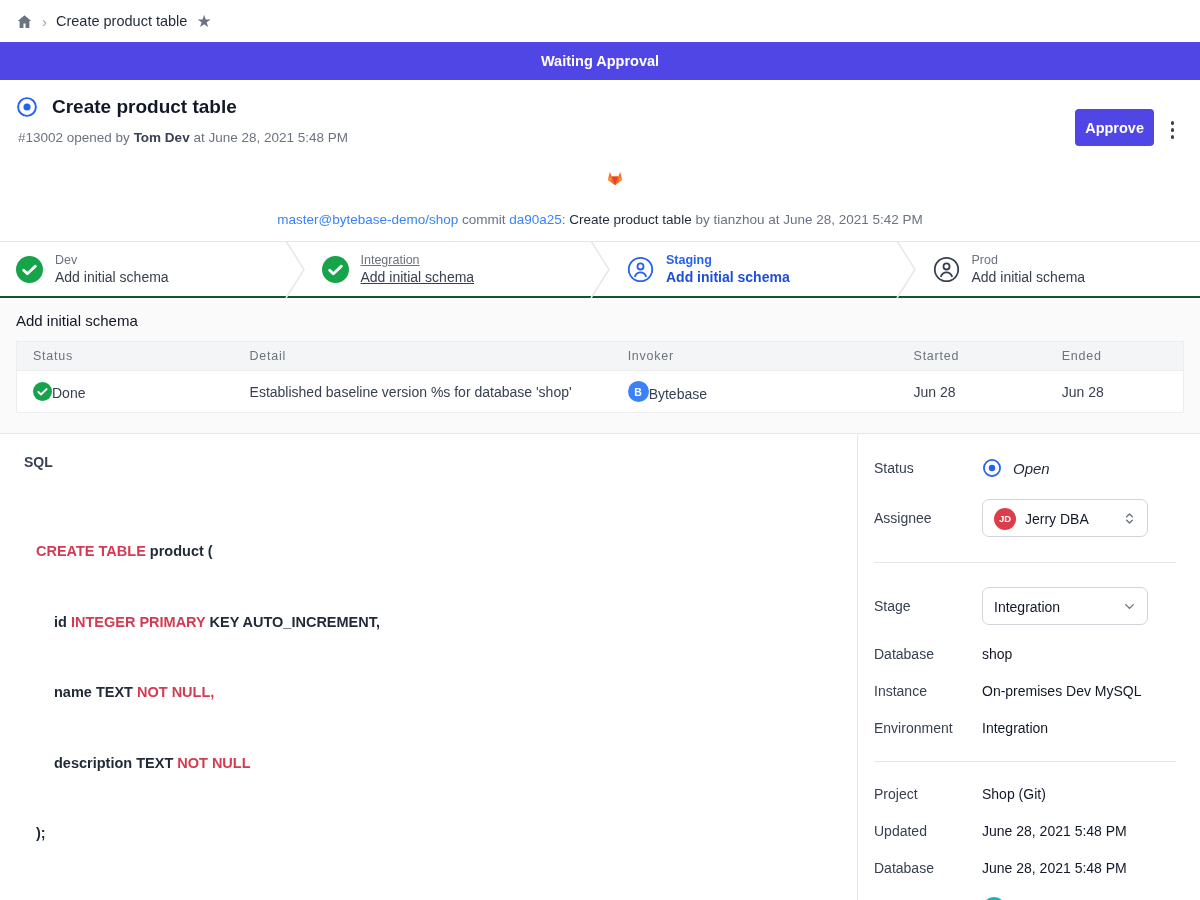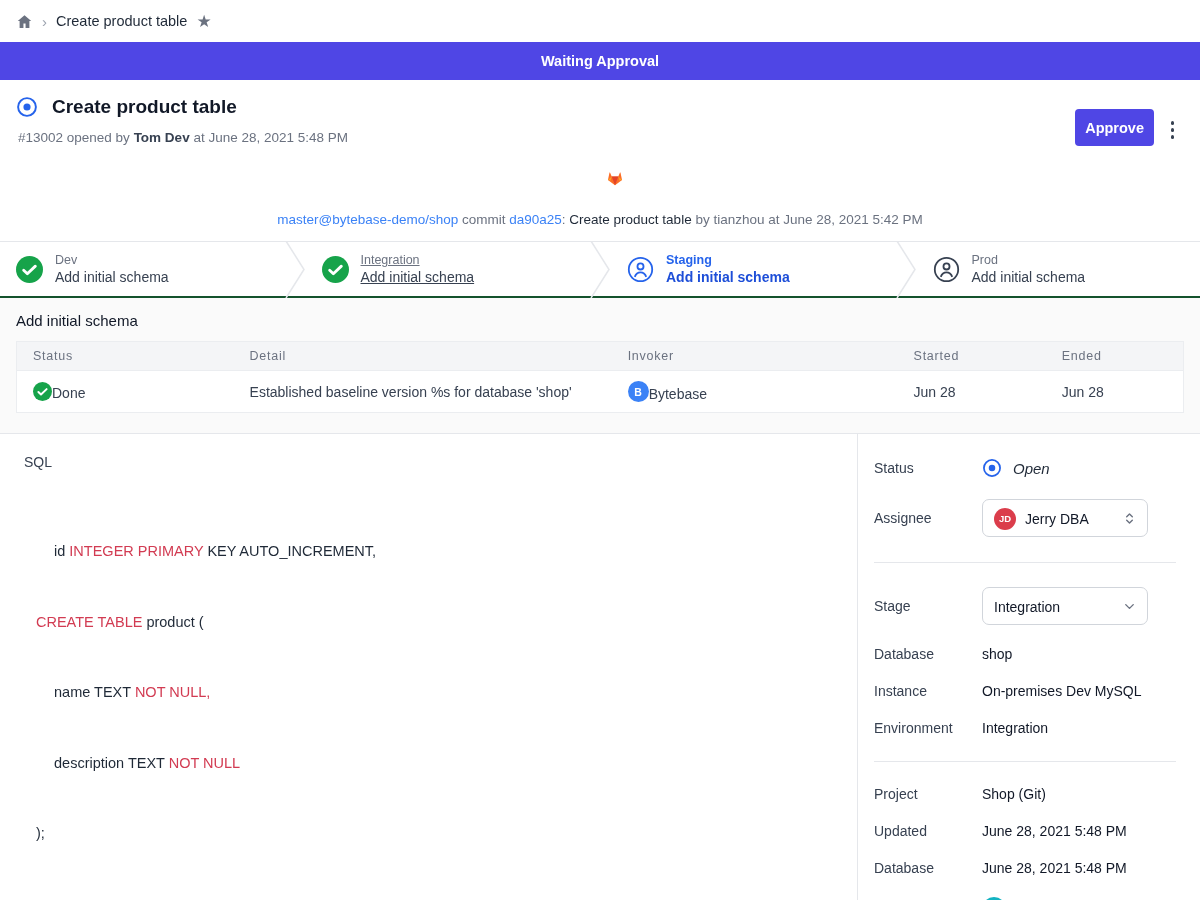--- a/index.html
+++ b/index.html
@@ -57,21 +57,21 @@
     letter-spacing:.06em; color:#6b7280; padding:7px 16px; border-bottom:1px solid #ebedf0; }
   .task-table td { padding:10px 16px; font-size:14px; color:#374151; }
   .cell-flex { display:flex; align-items:flex-end; }
   .cell-flex svg { width:19px; height:19px; flex:none; }
   .avatar { border-radius:50%; color:#fff; font-weight:700; display:flex; align-items:center;
     justify-content:center; flex:none; }
   .av-b { width:21px; height:21px; font-size:10.5px; background:var(--avatar_bytebase,#3b82f6); }
 
   
   .main { flex:1; min-height:0; display:flex; overflow:hidden; }
-  .left-col { flex:1; padding:20px 16px 2px; overflow:hidden; position:relative; }
+  .left-col { flex:1; padding:20px 16px 2px; overflow:hidden; position:relative;font-weight:bold; }
   .sql-label { font-size:14px; color:#374151; margin-left:8px; }
   .sql-code { margin:23px 0 0 20px; font-size:14.5px; line-height:23.5px; white-space:pre; color:#1f2937; }
   .sql-code .ind { padding-left:18px; }
   .kw { color:var(--keyword,#d23b52); }
   .divider { border-top:1px solid #e5e7eb; margin-top:37px; }
 
   
   .sidebar { width:343px; flex:none; border-left:1px solid #e5e7eb; padding:24px 24px 0 16px; overflow:hidden; }
   .side-row { display:flex; align-items:center; margin-bottom:21px; }
   .side-label { width:108px; flex:none; font-size:14px; color:#374151; }
@@ -245,22 +245,22 @@
           <td>Jun 28</td>
         </tr>
       </tbody>
     </table>
   </div>
 
   <div class="main">
     <div class="left-col">
       <div class="sql-label">SQL</div>
       <div class="sql-code">
+        <div class="sql-line"><span></span><span class="kw">CREATE TABLE</span><span> product (</span></div>
         <div class="sql-line ind"><span>id </span><span class="kw">INTEGER PRIMARY</span><span> KEY AUTO_INCREMENT,</span></div>
-        <div class="sql-line"><span></span><span class="kw">CREATE TABLE</span><span> product (</span></div>
         <div class="sql-line ind"><span>name TEXT </span><span class="kw">NOT NULL,</span><span></span></div>
         <div class="sql-line ind"><span>description TEXT </span><span class="kw">NOT NULL</span><span></span></div>
         <div class="sql-line"><span>);</span><span class="kw"></span><span></span></div>
       </div>
       <div class="divider"></div>
 
     </div>
 
     <div class="sidebar">
       <div class="side-row">

